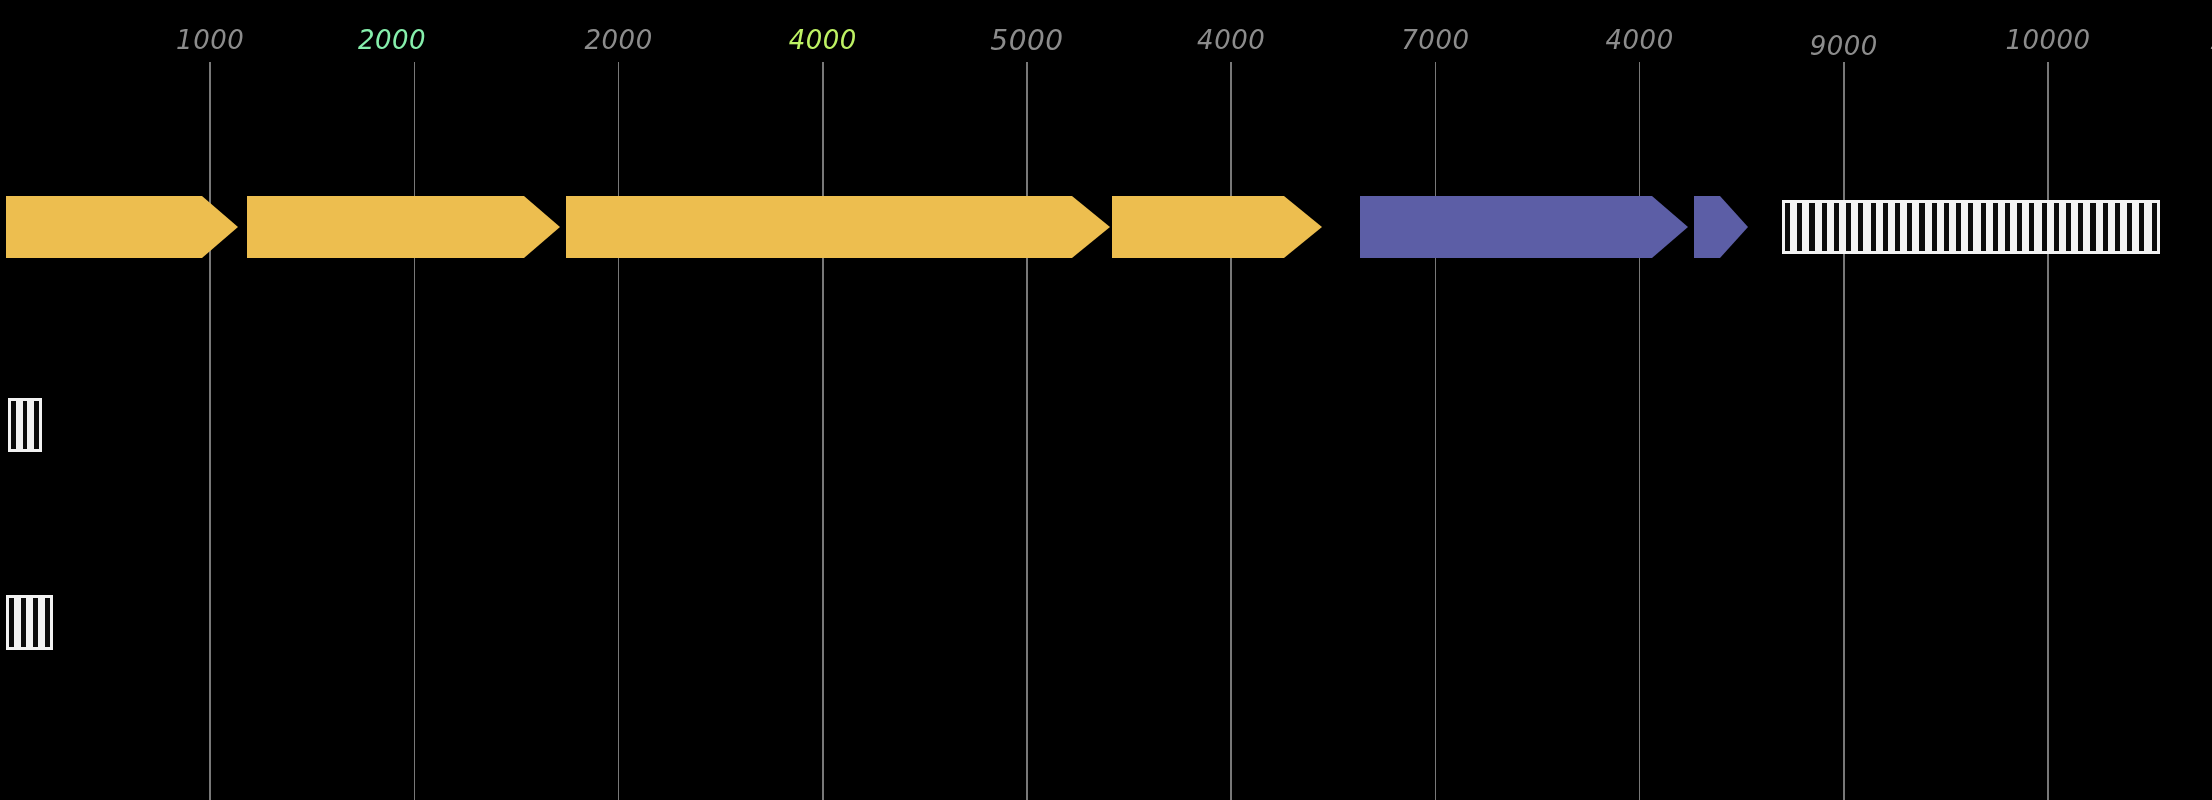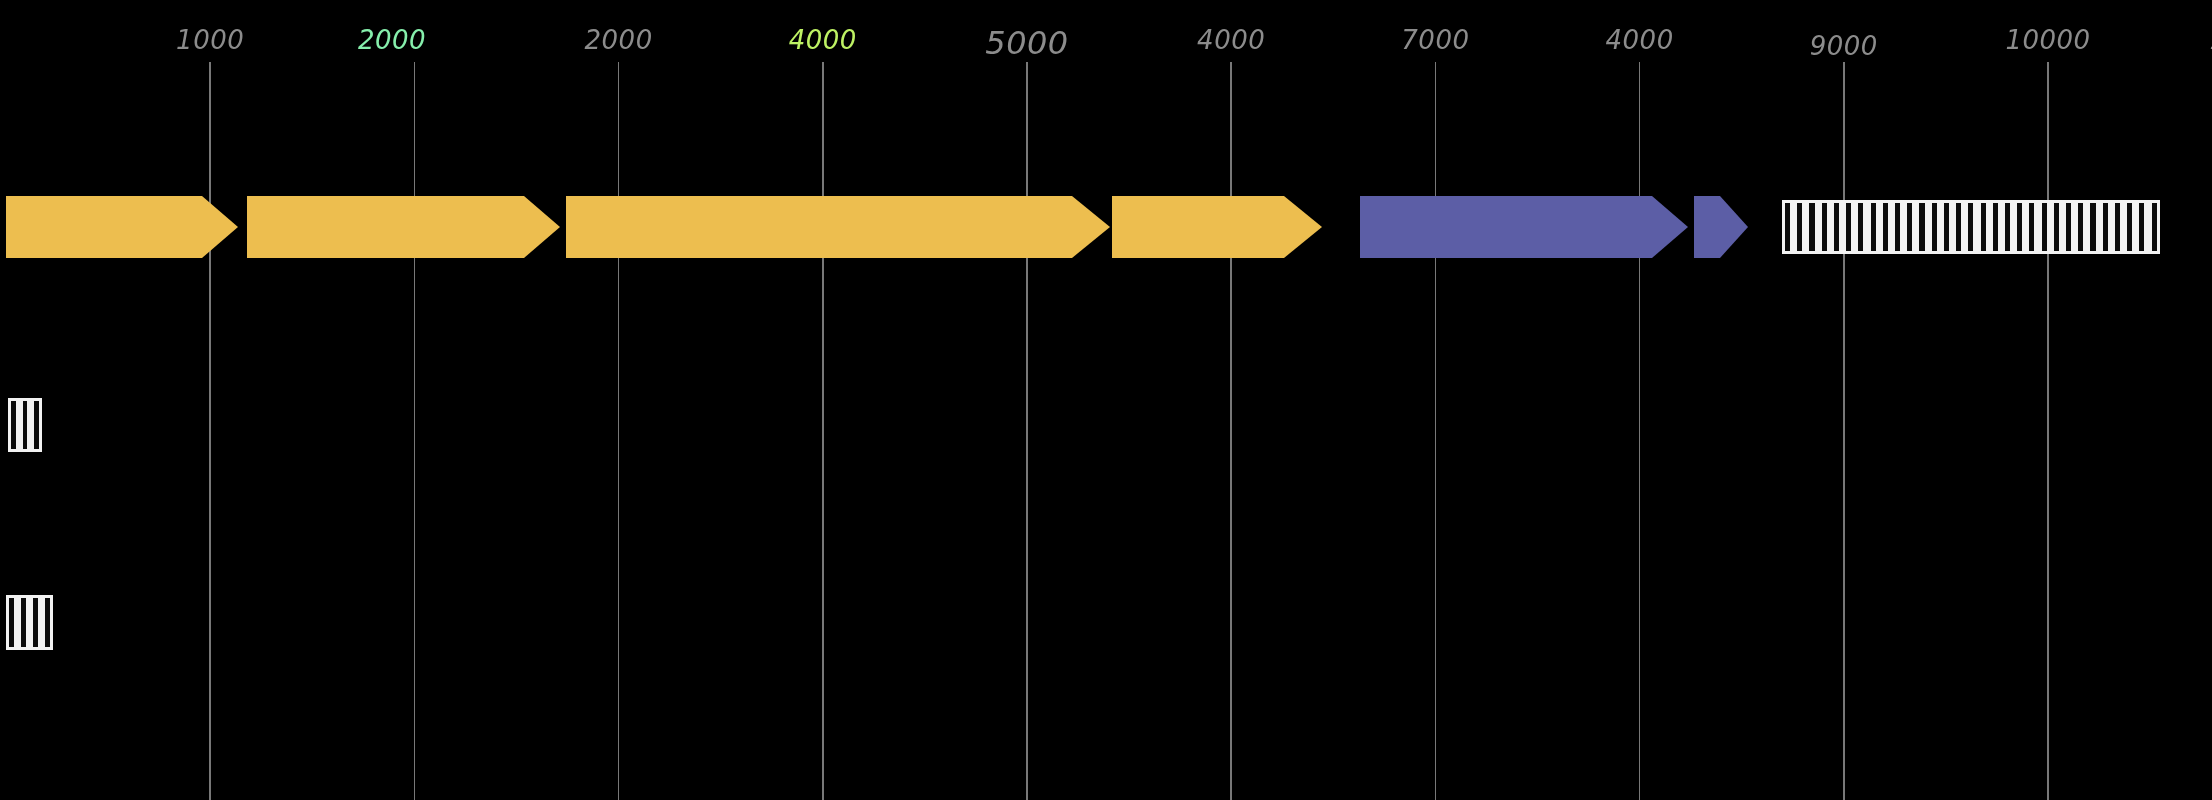--- a/index.html
+++ b/index.html
@@ -45,21 +45,21 @@
       <div class="gridline" style="left: 1434.6px; top: 62px; height: 738px; background: rgb(154, 154, 154);"></div>
       <div class="gridline" style="left: 1638.8px; top: 62px; height: 738px; background: rgb(154, 154, 154);"></div>
       <div class="gridline" style="left: 1843px; top: 62px; height: 738px; background: rgb(154, 154, 154);"></div>
       <div class="gridline" style="left: 2047.2px; top: 62px; height: 738px; background: rgb(154, 154, 154);"></div>
     </div>
   <div id="ticklabels">
       <div class="ticklabel" style="left: 210.2px; top: 27px; color: rgb(140, 140, 140); font-size: 26px;">1000</div>
       <div class="ticklabel" style="left: 392px; top: 27px; color: #86efac; font-size: 26px;">2000</div>
       <div class="ticklabel" style="left: 618.6px; top: 27px; color: rgb(140, 140, 140); font-size: 26px;">2000</div>
       <div class="ticklabel" style="left: 822.8px; top: 27px; color: #bef264; font-size: 26px;">4000</div>
-      <div class="ticklabel" style="left: 1027px; top: 27px; color: rgb(140, 140, 140); font-size: 32px;">5000</div>
+      <div class="ticklabel" style="left: 1027px; top: 27px; color: rgb(140, 140, 140); font-size: 28px;">5000</div>
       <div class="ticklabel" style="left: 1231.2px; top: 27px; color: rgb(140, 140, 140); font-size: 26px;">4000</div>
       <div class="ticklabel" style="left: 1435.4px; top: 27px; color: rgb(140, 140, 140); font-size: 26px; text-align: right;">7000</div>
       <div class="ticklabel" style="left: 1639.6px; top: 27px; color: rgb(140, 140, 140); font-size: 26px;">4000</div>
       <div class="ticklabel" style="left: 1843.8px; top: 27px; color: rgb(140, 140, 140); font-size: 26px; margin-top: 6px;">9000</div>
       <div class="ticklabel" style="left: 2048px; top: 27px; color: rgb(140, 140, 140); font-size: 26px;">10000</div>
       <div class="ticklabel" style="left: 2252.2px; top: 27px; color: rgb(140, 140, 140); font-size: 26px;">11000</div>
     </div>
   <div id="features">
       <div class="feature" title="feature-1" style="left: 6px; top: 196px; width: 232px; height: 62px;">
         <svg width="232" height="62" viewBox="0 0 232 62">

